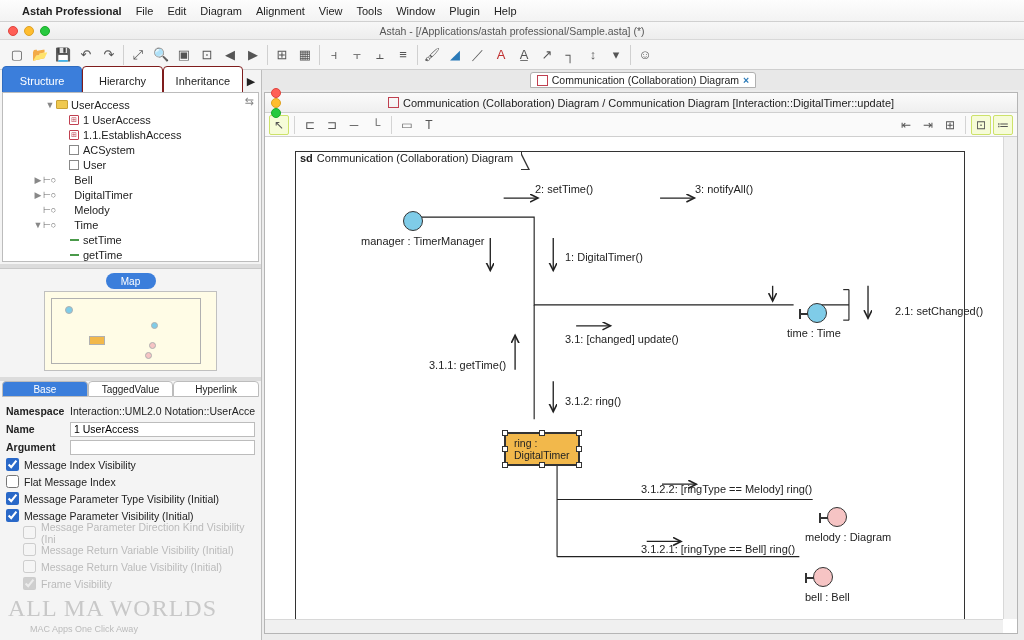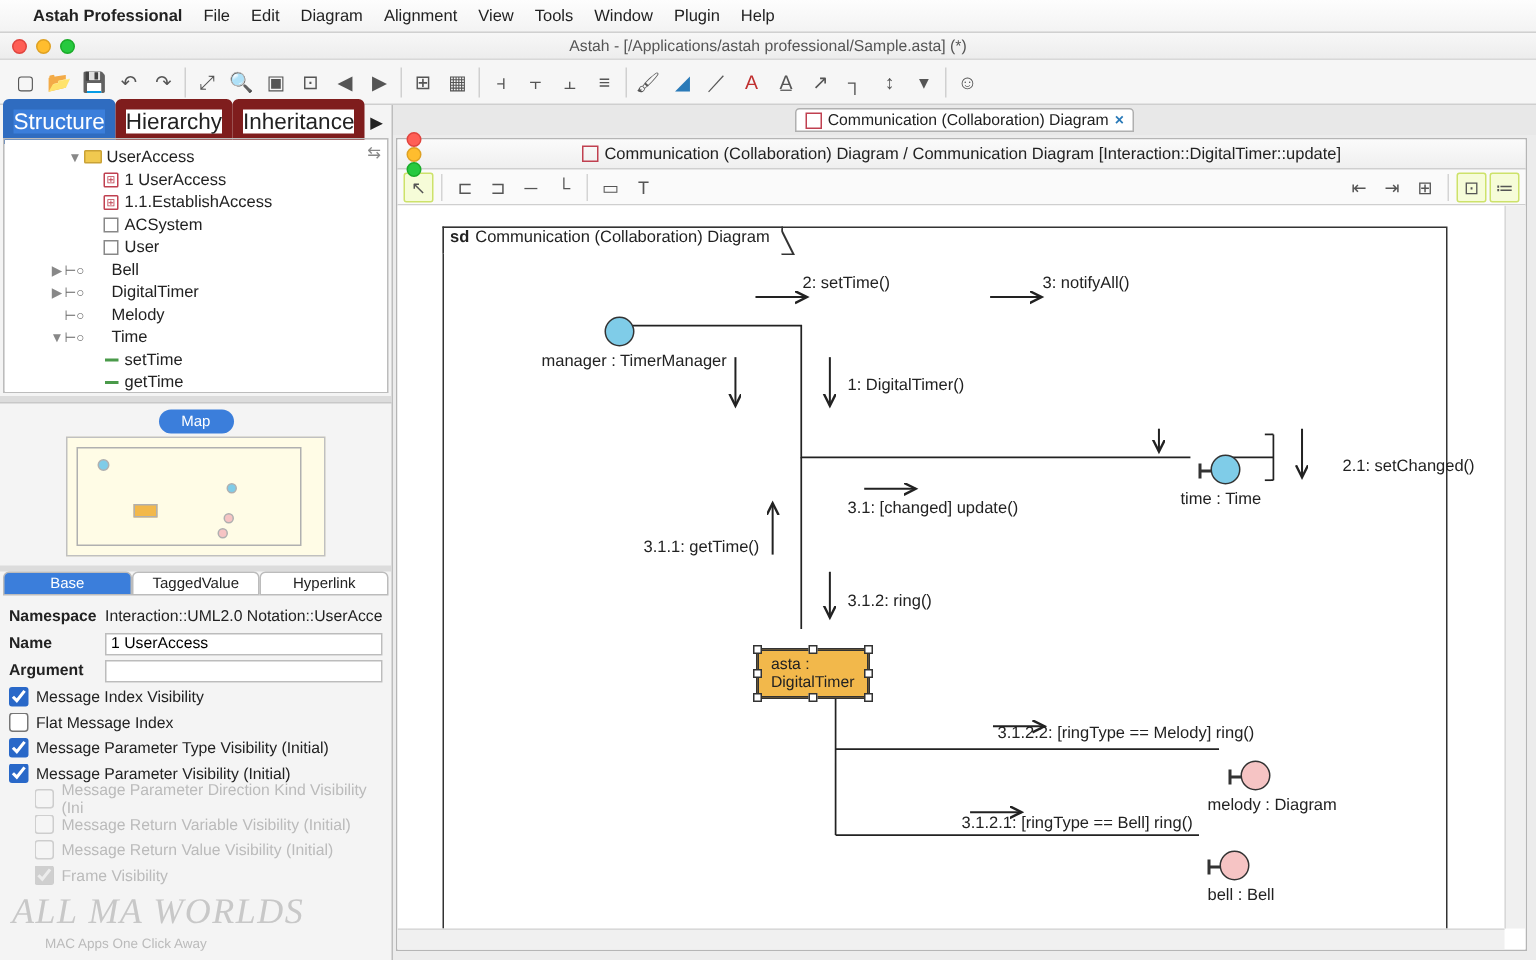--- a/index.html
+++ b/index.html
@@ -20,21 +20,21 @@
 
 .toolbar-main { height: 30px; background:#f6f6f6; border-bottom:1px solid #cfcfcf; display:flex; align-items:center; gap:1px; padding:0 6px;}
 .tbtn { width:22px; height:22px; display:flex; align-items:center; justify-content:center; color:#555; border-radius:3px; font-size:13px;}
 .tsep{width:1px;height:20px;background:#d0d0d0;margin:0 2px;}
 
 .body-row{display:flex; height:570px;}
 
 
 .left-panel{width:262px; background:#f4f4f4; border-right:1px solid #bdbdbd; display:flex; flex-direction:column;}
 .tabs1{height:20px; display:flex; align-items:center; padding:2px 2px 0 2px; gap:0;}
-.tab1{flex:1; height:30px; display:flex; align-items:center; justify-content:center; font-size:15px; border:7px solid #7f1d1d; background:#fff; border-radius:4px 4px 0 0;}
+.tab1{flex:1; height:30px; display:flex; align-items:center; justify-content:center; font-size:11px; border:1px solid #7f1d1d; background:#fff; border-radius:4px 4px 0 0;}
 .tab1.active{background:#3b7edb; color:#fff; border-color:#2f6cc0;}
 .tab-arrow{width:16px;display:flex;align-items:center;justify-content:center;}
 
 .tree-wrap{flex:0 0 170px; background:#fff; border:1px solid #bcbcbc; margin:2px; overflow:auto; position:relative;}
 .tree-tools{position:absolute;right:4px;top:2px;font-size:11px;color:#888;}
 .tree{padding:4px 2px; font-size:11px;}
 .tree-row{display:flex;align-items:center; height:15px; white-space:nowrap; padding-left:4px;}
 .indent{display:inline-block;}
 .tw{width:10px;display:inline-flex;justify-content:center;color:#888;font-size:9px;}
 .ticon{width:14px;height:12px;display:inline-flex;align-items:center;justify-content:center;margin-right:2px;}
@@ -53,21 +53,21 @@
 .tab2{flex:1;height:16px;font-size:10px;display:flex;align-items:center;justify-content:center;border:1px solid #bcbcbc;background:#fff;border-radius:4px 4px 0 0;}
 .tab2.active{background:#3b7edb;color:#fff;}
 
 .props{padding:3px 6px; font-size:10.5px; flex:1; overflow:hidden;}
 .prow{display:flex;align-items:center;height:18px;gap:4px;}
 .prow .plabel{width:60px;font-weight:bold;}
 .prow input[type=text]{flex:1;border:1px solid #bcbcbc;height:15px;padding:0 3px;font-size:10.5px;background:#fff;}
 .pcheck{display:flex;align-items:center;height:17px;gap:5px;}
 .pcheck input{accent-color:#2968c8;}
 .pcheck.dim{color:#bbb;margin-left:17px;}
-.watermark{position:absolute;left:8px;bottom:18px;font-size:24px;color:#c8c8c8;letter-spacing:1px;font-family:serif;pointer-events:none;font-style:italic;}
+.watermark{position:absolute;left:8px;bottom:18px;font-size:24px;color:#c8c8c8;letter-spacing:1px;font-family:serif;pointer-events:none;}
 .watermark-sub{position:absolute;left:30px;bottom:6px;font-size:9px;color:#bbb;}
 
 
 .right-panel{flex:1;display:flex;flex-direction:column;background:#ececec;}
 .doc-tab-bar{height:20px;background:#e8e8e8;display:flex;align-items:center;justify-content:center;}
 .doc-tab{background:#fff;border:1px solid #b0b0b0;border-radius:3px 3px 0 0;padding:1px 6px;font-size:10.5px;display:flex;align-items:center;gap:4px;}
 .doc-tab .dicon{width:11px;height:11px;border:1px solid #c04050;background:#fff;}
 .doc-tab .close{color:#2a7ab8;font-weight:bold;}
 
 .inner-win{margin:2px 6px 6px 2px;flex:1;background:#fff;border:1px solid #b5b5b5;display:flex;flex-direction:column;}
@@ -430,42 +430,42 @@
             </div>
         </div>
 
         <div class="lifeline-ball" style="left:138px;top:74px"></div>
         <div class="dlabel" style="left:96px;top:98px">manager : TimerManager</div>
 
         <div class="lifeline-ball tail" style="left:542px;top:166px"></div>
         <div class="dlabel" style="left:522px;top:190px">time : Time</div>
 
         <div class="obj-box sel" style="left:240px;top:296px;width:74px">
-          <span>asta :</span><br>
+          <span>ring :</span><br>
           <span>DigitalTimer</span>
           <div class="handle" style="left:-4px;top:-4px"></div><div class="handle" style="right:-4px;top:-4px"></div>
           <div class="handle" style="left:-4px;bottom:-4px"></div><div class="handle" style="right:-4px;bottom:-4px"></div>
           <div class="handle" style="left:50%;top:-4px;margin-left:-3px"></div><div class="handle" style="left:50%;bottom:-4px;margin-left:-3px"></div>
           <div class="handle" style="top:50%;left:-4px;margin-top:-3px"></div><div class="handle" style="top:50%;right:-4px;margin-top:-3px"></div>
         </div>
 
         <div class="lifeline-ball pink tail" style="left:562px;top:370px"></div>
         <div class="dlabel" style="left:540px;top:394px">melody : Diagram</div>
 
         <div class="lifeline-ball pink tail" style="left:548px;top:430px"></div>
         <div class="dlabel" style="left:540px;top:454px">bell : Bell</div>
 
         <div class="dlabel" style="left:270px;top:46px">2: setTime()</div>
         <div class="dlabel" style="left:430px;top:46px">3: notifyAll()</div>
         <div class="dlabel" style="left:300px;top:114px">1: DigitalTimer()</div>
         <div class="dlabel" style="left:164px;top:222px">3.1.1: getTime()</div>
         <div class="dlabel" style="left:300px;top:196px">3.1: [changed] update()</div>
         <div class="dlabel" style="left:300px;top:258px">3.1.2: ring()</div>
         <div class="dlabel" style="left:630px;top:168px">2.1: setChanged()</div>
-        <div class="dlabel" style="left:400px;top:346px">3.1.2.2: [ringType == Melody] ring()</div>
+        <div class="dlabel" style="left:376px;top:346px">3.1.2.2: [ringType == Melody] ring()</div>
         <div class="dlabel" style="left:376px;top:406px">3.1.2.1: [ringType == Bell] ring()</div>
 
         <div class="scrollbar-v"></div>
         <div class="scrollbar-h"></div>
       </div>
     </div>
   </div>
 </div>
 
 </body></html>

